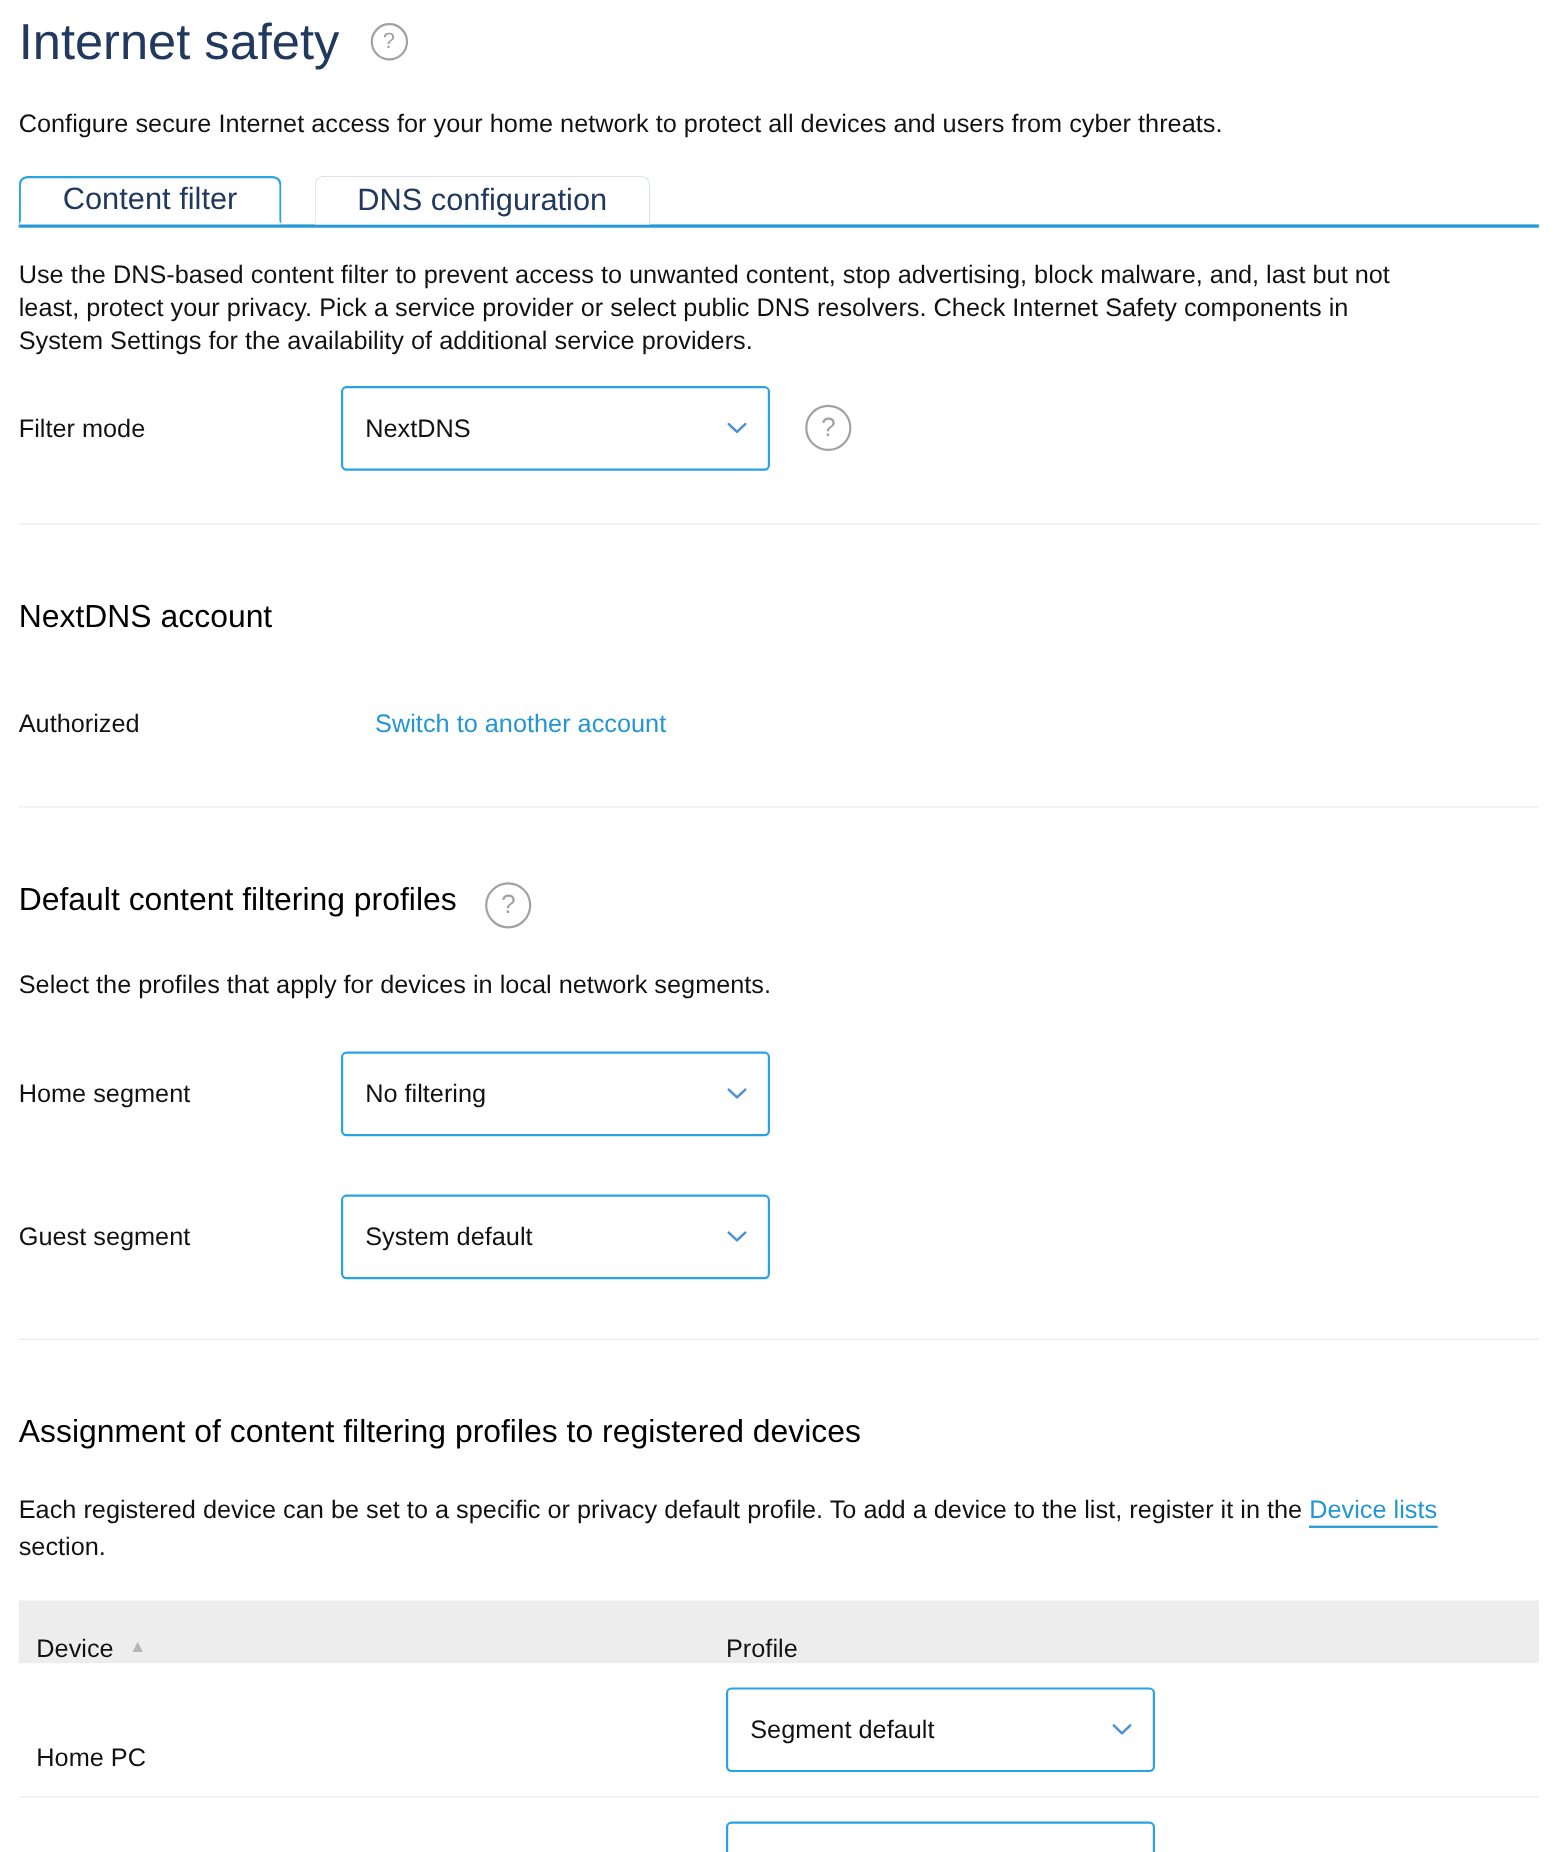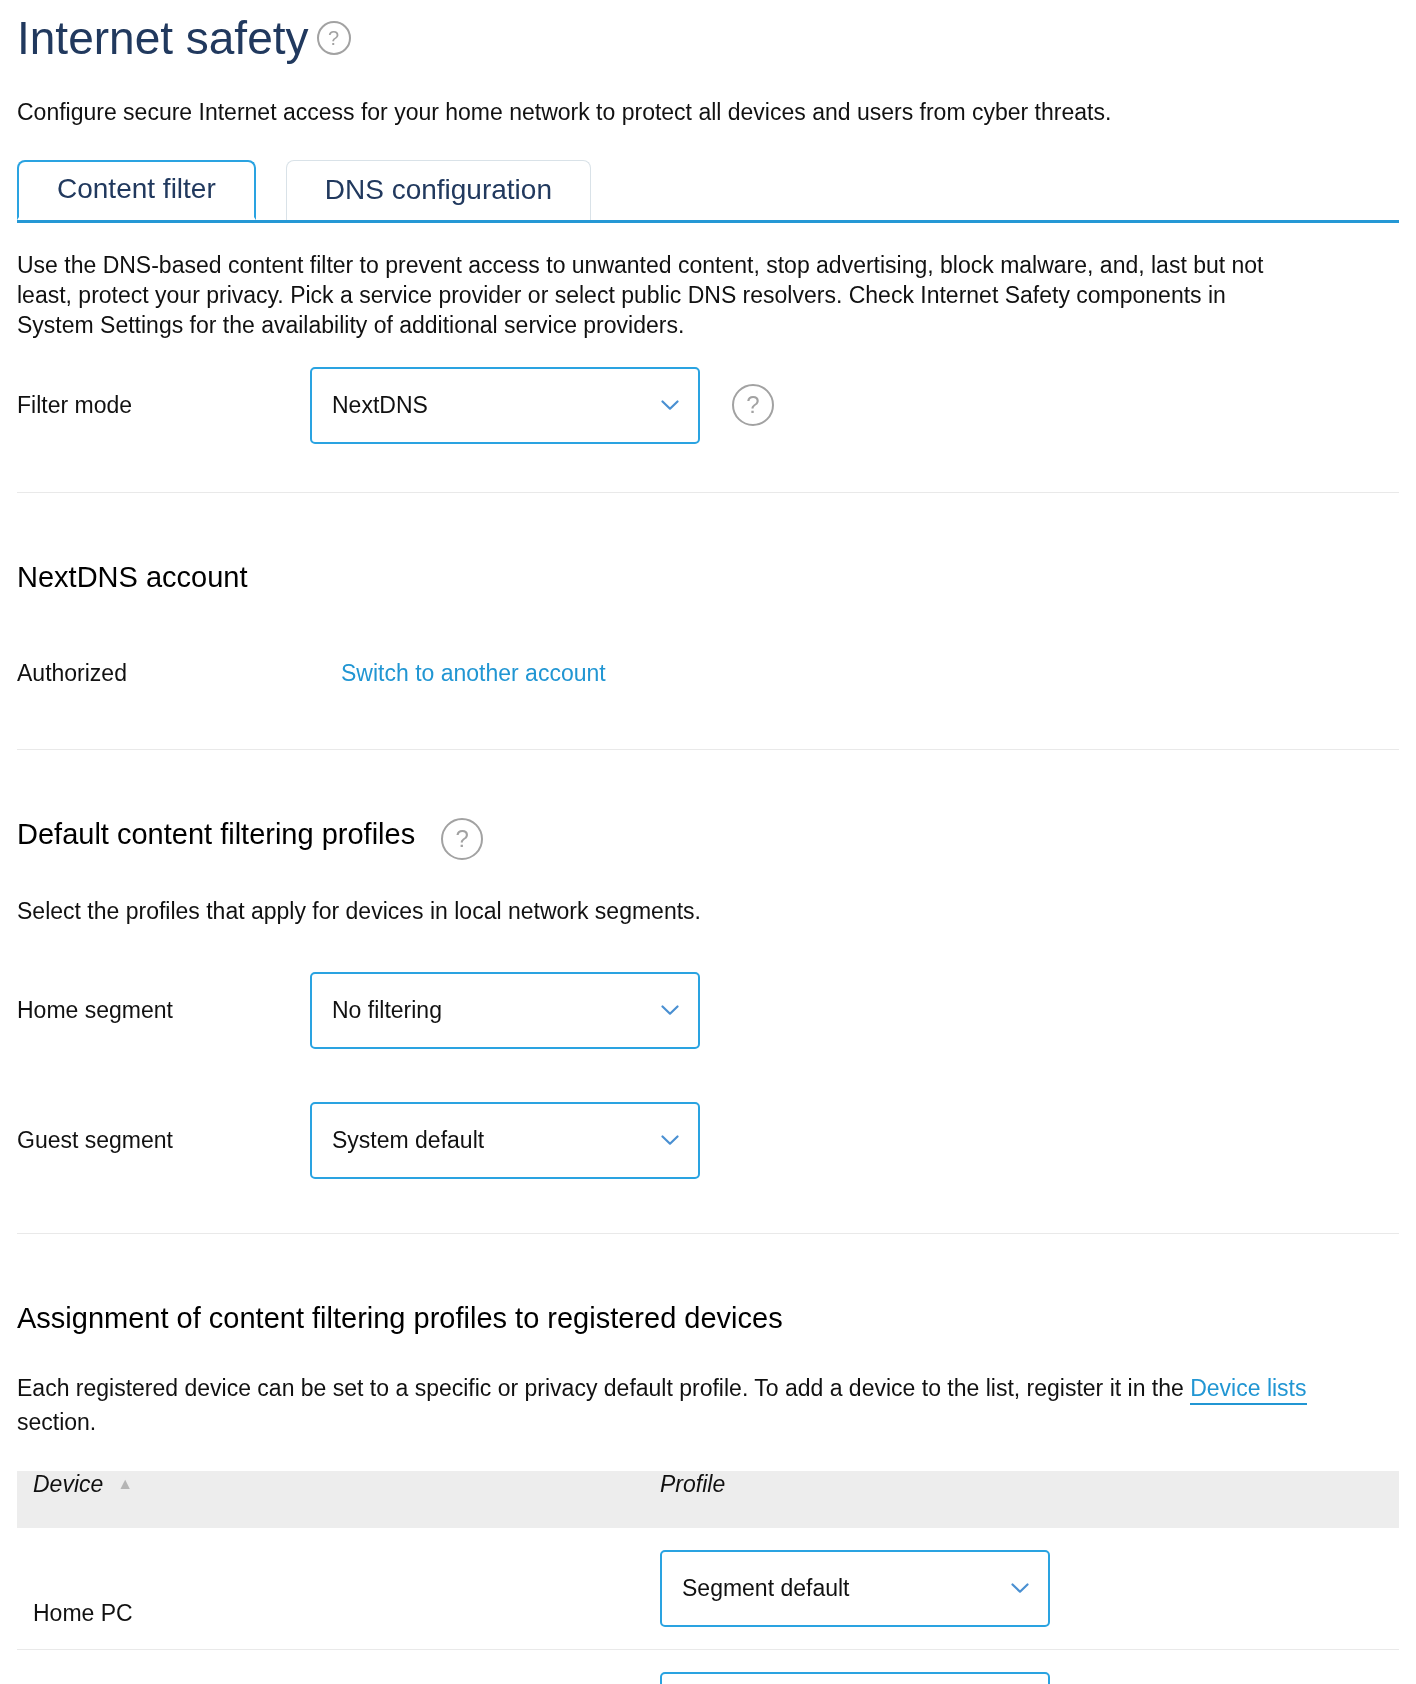--- a/index.html
+++ b/index.html
@@ -17,39 +17,39 @@
   html,body{margin:0;padding:0;background:#ffffff;}
   body{
     width:1416px;
     font-family:"Liberation Sans", sans-serif;
     color:var(--text);
     -webkit-font-smoothing:antialiased;
   }
   .page{padding:0 17px 30px 17px;}
 
   
-  .title-row{display:flex;align-items:center;gap:8px;margin-top:12px;}
+  .title-row{display:flex;align-items:center;gap:28px;margin-top:12px;}
   .page-title{font-size:46px;font-weight:400;color:var(--navy);margin:0;line-height:1.15;}
   .help-icon{
     border-radius:50%;
     border:2px solid var(--muted_icon);
     color:var(--muted_icon);
     display:flex;align-items:center;justify-content:center;
     flex-shrink:0;cursor:pointer;background:#fff;
     font-weight:400;user-select:none;
   }
   .help-sm{width:34px;height:34px;font-size:20px;}
   .help-md{width:42px;height:42px;font-size:24px;}
 
   .subtitle{font-size:23px;margin:33px 0 0 0;line-height:1.3;}
 
   
   .tabs{display:flex;margin-top:32px;border-bottom:3px solid var(--tab_underline);}
   .tab{
-    height:60px;display:flex;align-items:center;
+    height:44px;display:flex;align-items:center;
     padding:0 38px;font-size:28px;color:var(--navy);
     border-radius:8px 8px 0 0;cursor:pointer;background:#fff;
   }
   .tab-active{
     border:2px solid var(--accent);
     border-bottom:3px solid #ffffff;
     margin-bottom:-3px;
   }
   .tab-inactive{
     border:1px solid #d9e2e8;
@@ -90,22 +90,22 @@
   .assign-desc{font-size:23px;line-height:34px;margin:36px 0 0 0;max-width:1330px;}
   .inline-link{
     color:var(--link);cursor:pointer;text-decoration:none;
     border-bottom:2px solid var(--link);padding-bottom:2px;
   }
 
   
   .table{margin-top:32px;}
   .t-header{
     background:var(--table_header_bg);
-    height:57px;display:flex;align-items:flex-start;
-    padding:0 16px;font-size:23px;font-style:italic;
+    height:57px;display:flex;align-items:flex-end;
+    padding:0 16px;font-size:23px;
   }
   .t-col-device{width:627px;flex-shrink:0;display:flex;align-items:center;}
   .sort-icon{color:#b5b5b5;font-size:16px;margin-left:14px;line-height:1;user-select:none;}
   .t-row{
     display:flex;align-items:flex-end;
     padding:22px 16px;border-bottom:1px solid var(--divider);
     font-size:23px;
   }
 </style>
 </head>

